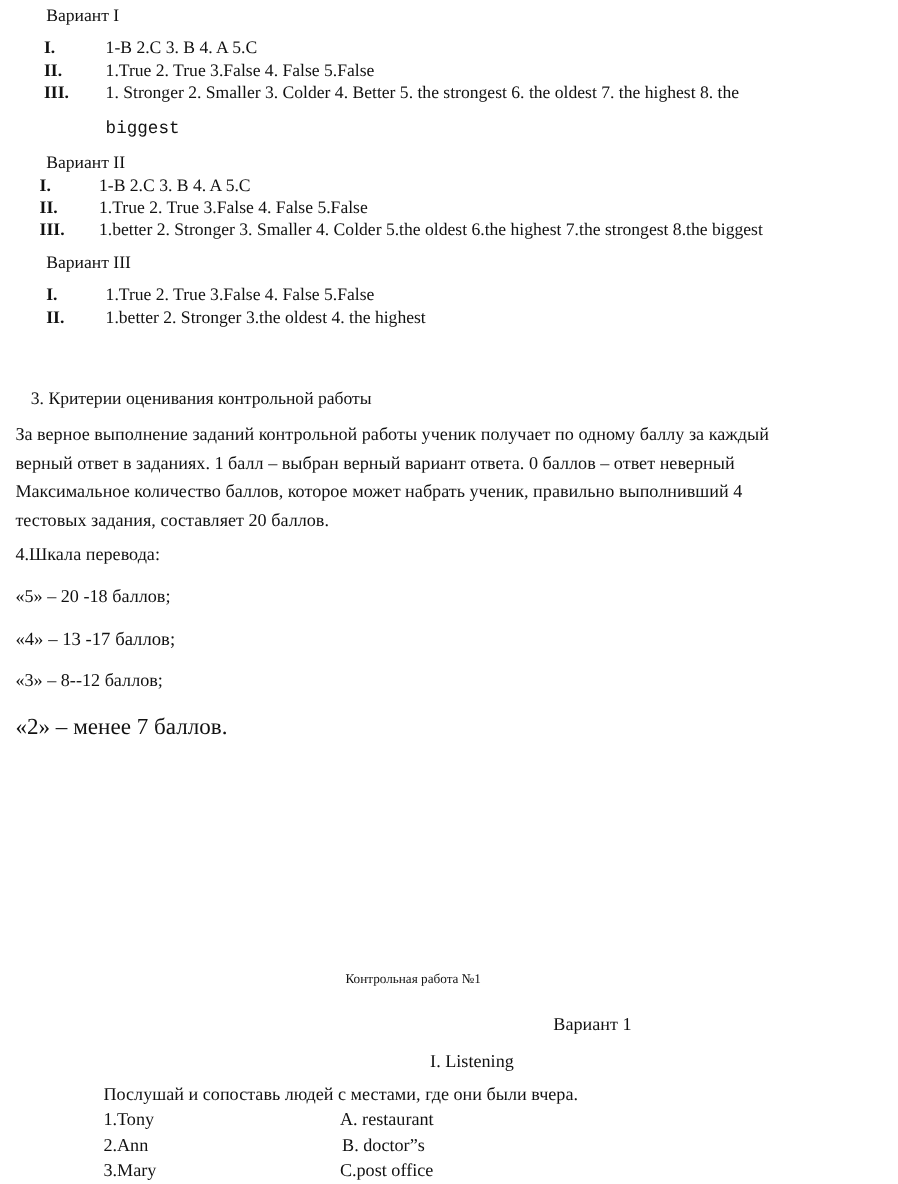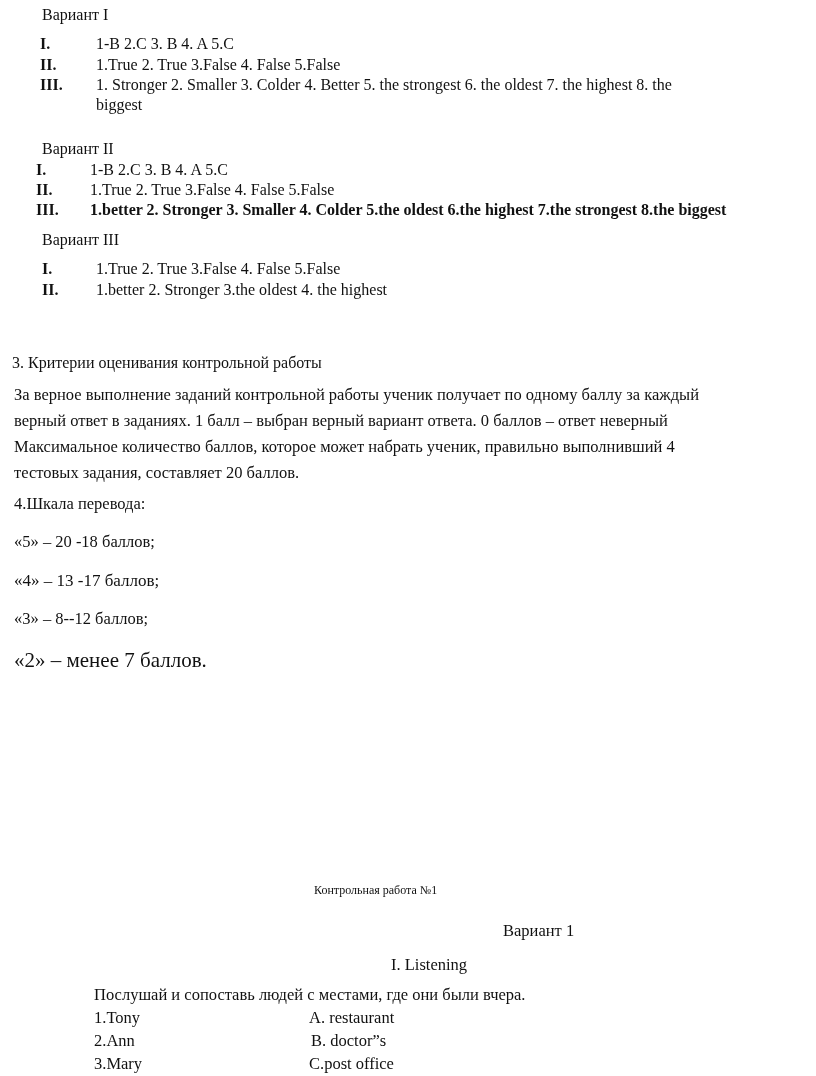--- a/index.html
+++ b/index.html
@@ -26,42 +26,42 @@
 <div class="abs" style="left:42px; top:6px; font-size:16px;">Вариант I</div>
 
 <div class="abs roman" style="left:40px; top:35px;">I.</div>
 <div class="abs" style="left:96px; top:35px;">1-B 2.C 3. B 4. A 5.C</div>
 
 <div class="abs roman" style="left:40px; top:56px;">II.</div>
 <div class="abs" style="left:96px; top:56px;">1.True 2. True 3.False 4. False 5.False</div>
 
 <div class="abs roman" style="left:40px; top:76px;">III.</div>
 <div class="abs" style="left:96px; top:76px;">1. Stronger 2. Smaller 3. Colder 4. Better 5. the strongest 6. the oldest 7. the highest 8. the</div>
-<div class="abs" style="left:96px; top:96px;">biggest</div>
+<div class="abs" style="left:96px; top:108px;font-family:Liberation Mono, monospace;">biggest</div>
 
 <div class="abs" style="left:42px; top:140px;text-align:center;">Вариант II</div>
 
 <div class="abs roman" style="left:36px; top:161px;">I.</div>
 <div class="abs" style="left:90px; top:161px;">1-B 2.C 3. B 4. A 5.C</div>
 
 <div class="abs roman" style="left:36px; top:181px;">II.</div>
 <div class="abs" style="left:90px; top:181px;">1.True 2. True 3.False 4. False 5.False</div>
 
 <div class="abs roman" style="left:36px; top:201px;">III.</div>
-<div class="abs" style="left:90px; top:201px;font-weight:bold;">1.better 2. Stronger 3. Smaller 4. Colder 5.the oldest 6.the highest 7.the strongest 8.the biggest</div>
+<div class="abs" style="left:90px; top:201px;">1.better 2. Stronger 3. Smaller 4. Colder 5.the oldest 6.the highest 7.the strongest 8.the biggest</div>
 
 <div class="abs" style="left:42px; top:231px;">Вариант III</div>
 
 <div class="abs roman" style="left:42px; top:260px;">I.</div>
 <div class="abs" style="left:96px; top:260px;">1.True 2. True 3.False 4. False 5.False</div>
 
 <div class="abs roman" style="left:42px; top:281px;">II.</div>
 <div class="abs" style="left:96px; top:281px;">1.better 2. Stronger 3.the oldest 4. the highest</div>
 
-<div class="abs" style="left:12px; top:354px;text-align:right;">3. Критерии оценивания контрольной работы</div>
+<div class="abs" style="left:28px; top:354px;text-align:right;">3. Критерии оценивания контрольной работы</div>
 <div class="abs body-text" style="left:14px; top:382px;">За верное выполнение заданий контрольной работы ученик получает по одному баллу за каждый</div>
 <div class="abs body-text" style="left:14px; top:408px;">верный ответ в заданиях. 1 балл – выбран верный вариант ответа. 0 баллов – ответ неверный</div>
 <div class="abs body-text" style="left:14px; top:434px;">Максимальное количество баллов, которое может   набрать ученик, правильно выполнивший 4</div>
 <div class="abs body-text" style="left:14px; top:460px;">тестовых задания, составляет 20 баллов.</div>
 
 <div class="abs" style="left:14px; top:494px; font-size:16.5px;text-align:right;">4.Шкала перевода:</div>
 <div class="abs" style="left:14px; top:532px; font-size:16.5px;">«5» – 20 -18 баллов;</div>
 <div class="abs" style="left:14px; top:571px; font-size:17px;">«4» – 13 -17 баллов;</div>
 <div class="abs" style="left:14px; top:609px; font-size:16.5px;">«3» – 8--12 баллов;</div>
 <div class="abs" style="left:14px; top:648px; font-size:21px;">«2» – менее 7 баллов.</div>

